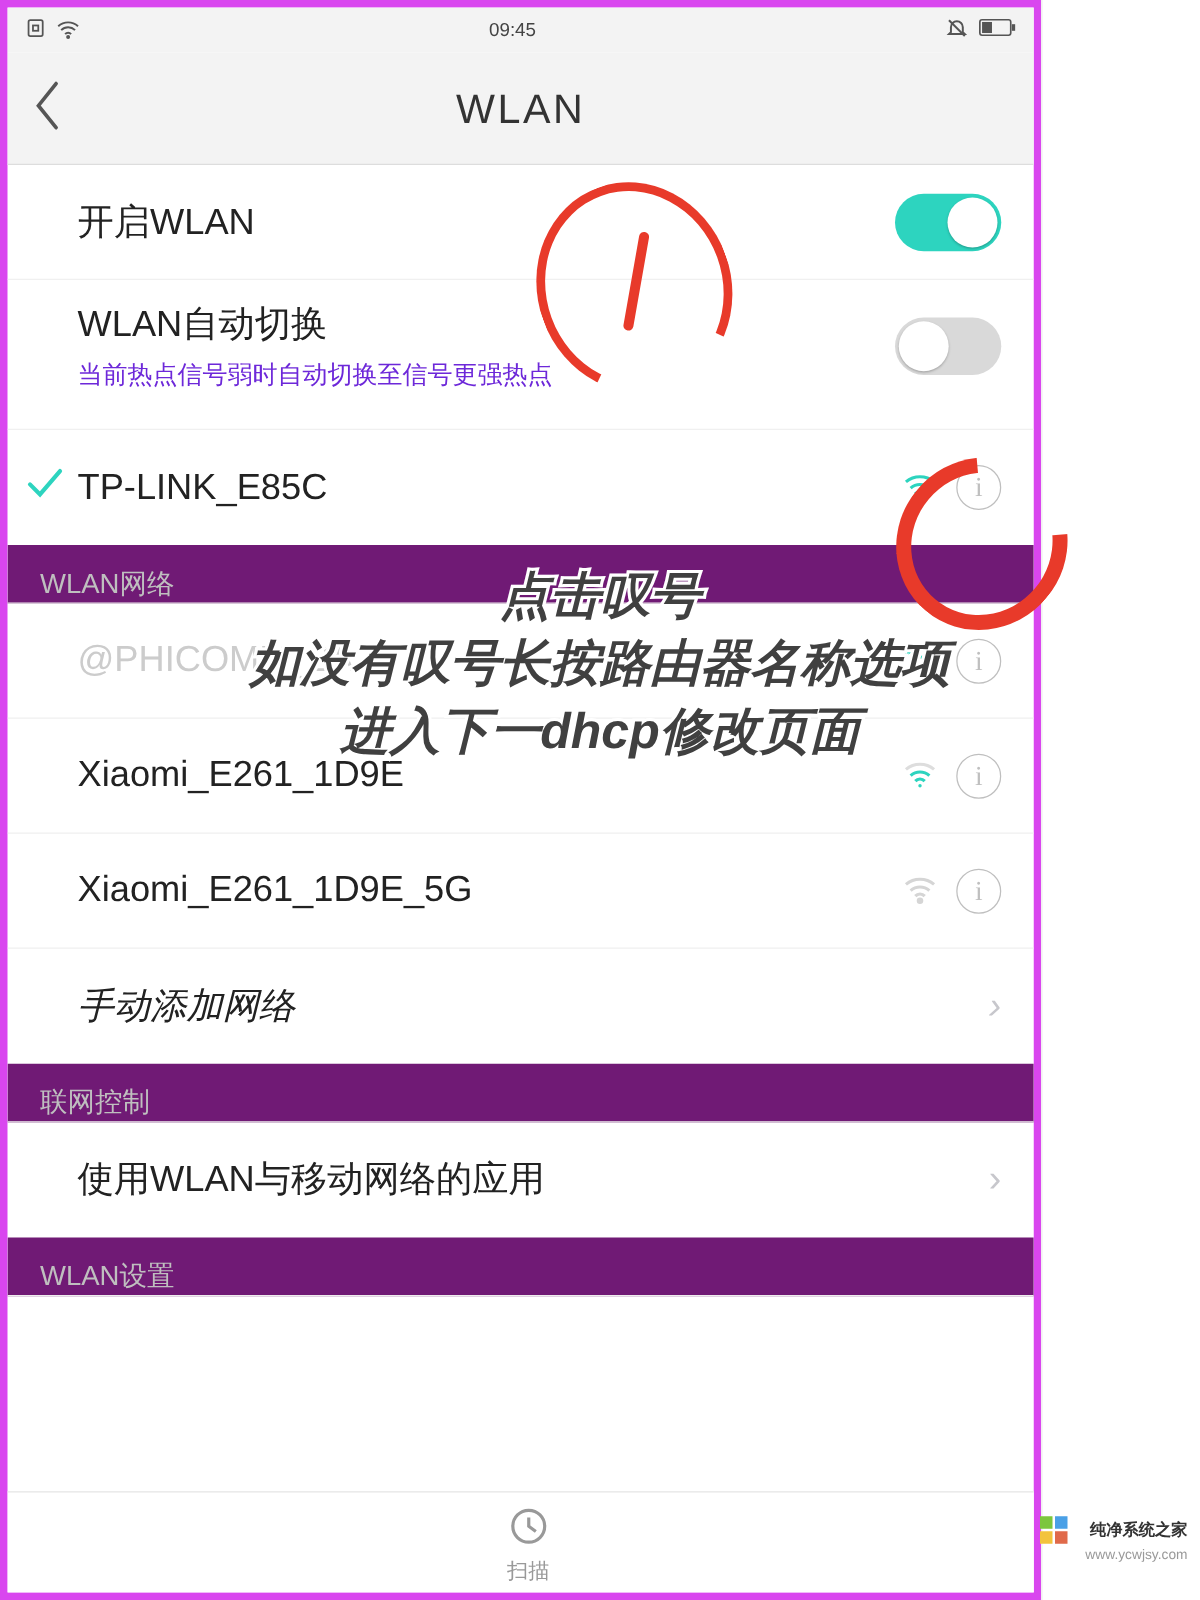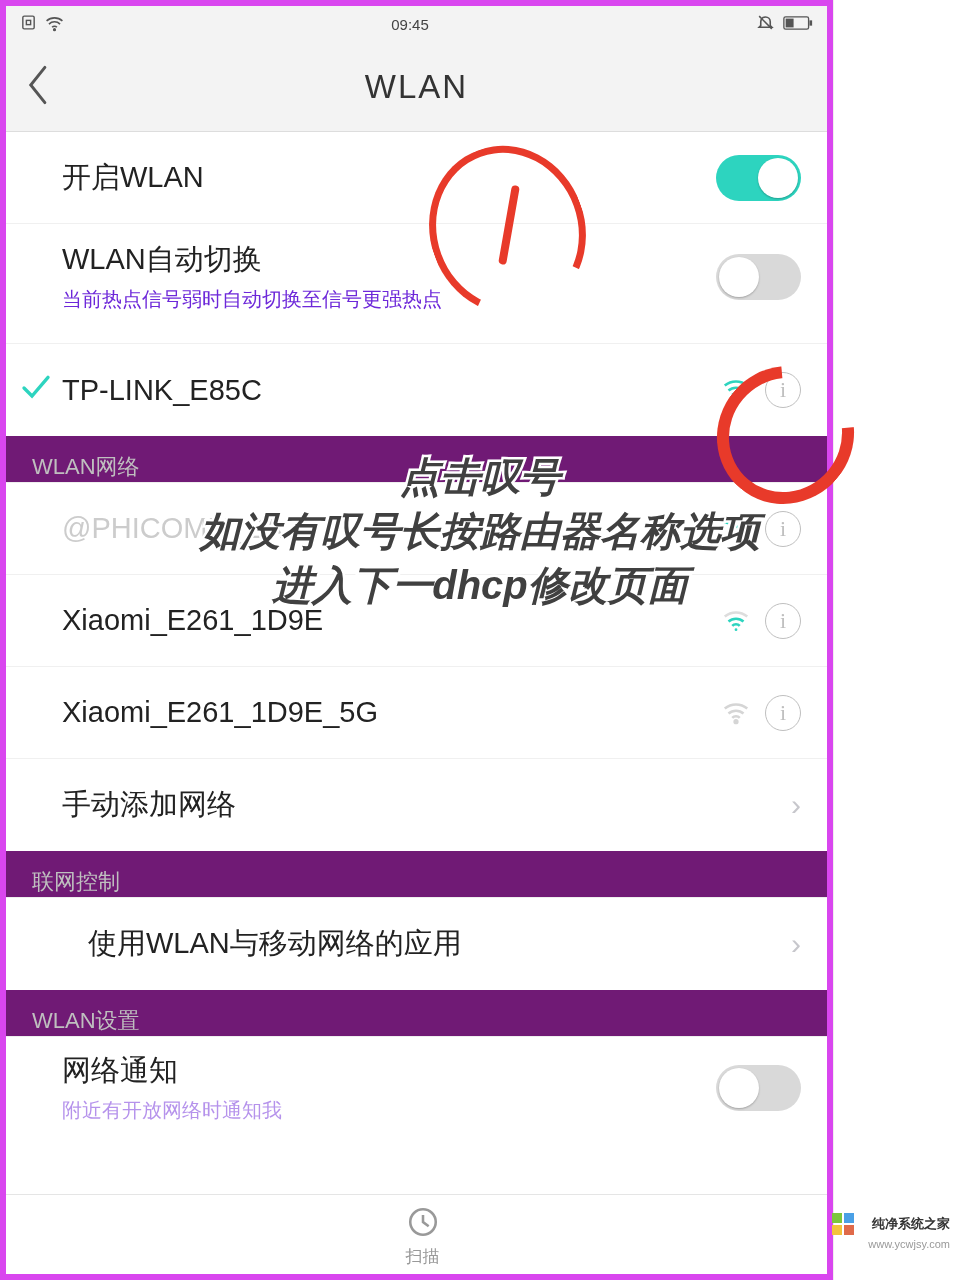--- a/index.html
+++ b/index.html
@@ -272,45 +272,36 @@
       <svg width="30" height="30" viewBox="0 0 24 24" fill="none" stroke="#d5d5d5" stroke-width="2">
           <path d="M3 10 a14 14 0 0 1 18 0"></path>
           <path d="M6 14 a9 9 0 0 1 12 0"></path>
           <path d="M9 17.5 a4 4 0 0 1 6 0"></path>
           <circle cx="12" cy="20.5" r="1.1" fill="#d5d5d5"></circle>
         </svg>
     </span>
     <div class="info-circle">i</div>
   </div>
 
+  <div class="row" style="border-bottom:none;font-style:italic;">
+    <div class="row-main">
+        <div class="row-label">手动添加网络</div>
+      </div>
+    <span class="chevron">›</span>
+  </div>
+
+  <div class="section-header">联网控制</div>
   <div class="row" style="border-bottom:none;">
     <div class="row-main">
-        <div class="row-label">手动添加网络</div>
+        <div class="row-label">使用WLAN与移动网络的应用</div>
       </div>
     <span class="chevron">›</span>
   </div>
 
-  <div class="section-header">联网控制</div>
-  <div class="row" style="border-bottom:none;margin-left:26px;">
-    <div class="row-main">
-        <div class="row-label">使用WLAN与移动网络的应用</div>
-      </div>
-    <span class="chevron">›</span>
-  </div>
-
   <div class="section-header">WLAN设置</div>
-  <div class="row tall" style="border-bottom:none; min-height:90px; overflow:hidden;">
-    <div class="row-main">
-      <div class="row-label">网络通知</div>
-      <div class="row-sub" style="opacity:.5;">附近有开放网络时通知我</div>
-    </div>
-    <div class="toggle off">
-        <div class="knob"></div>
-      </div>
-  </div>
 
   <div class="bottom-bar">
     <span>
       <svg width="34" height="34" viewBox="0 0 24 24" fill="none" stroke="#999" stroke-width="1.8">
           <circle cx="12" cy="12" r="9"></circle>
           <path d="M12 7 v5 l4 3"></path>
         </svg>
     </span>
     <div class="bottom-label">扫描</div>
   </div>

